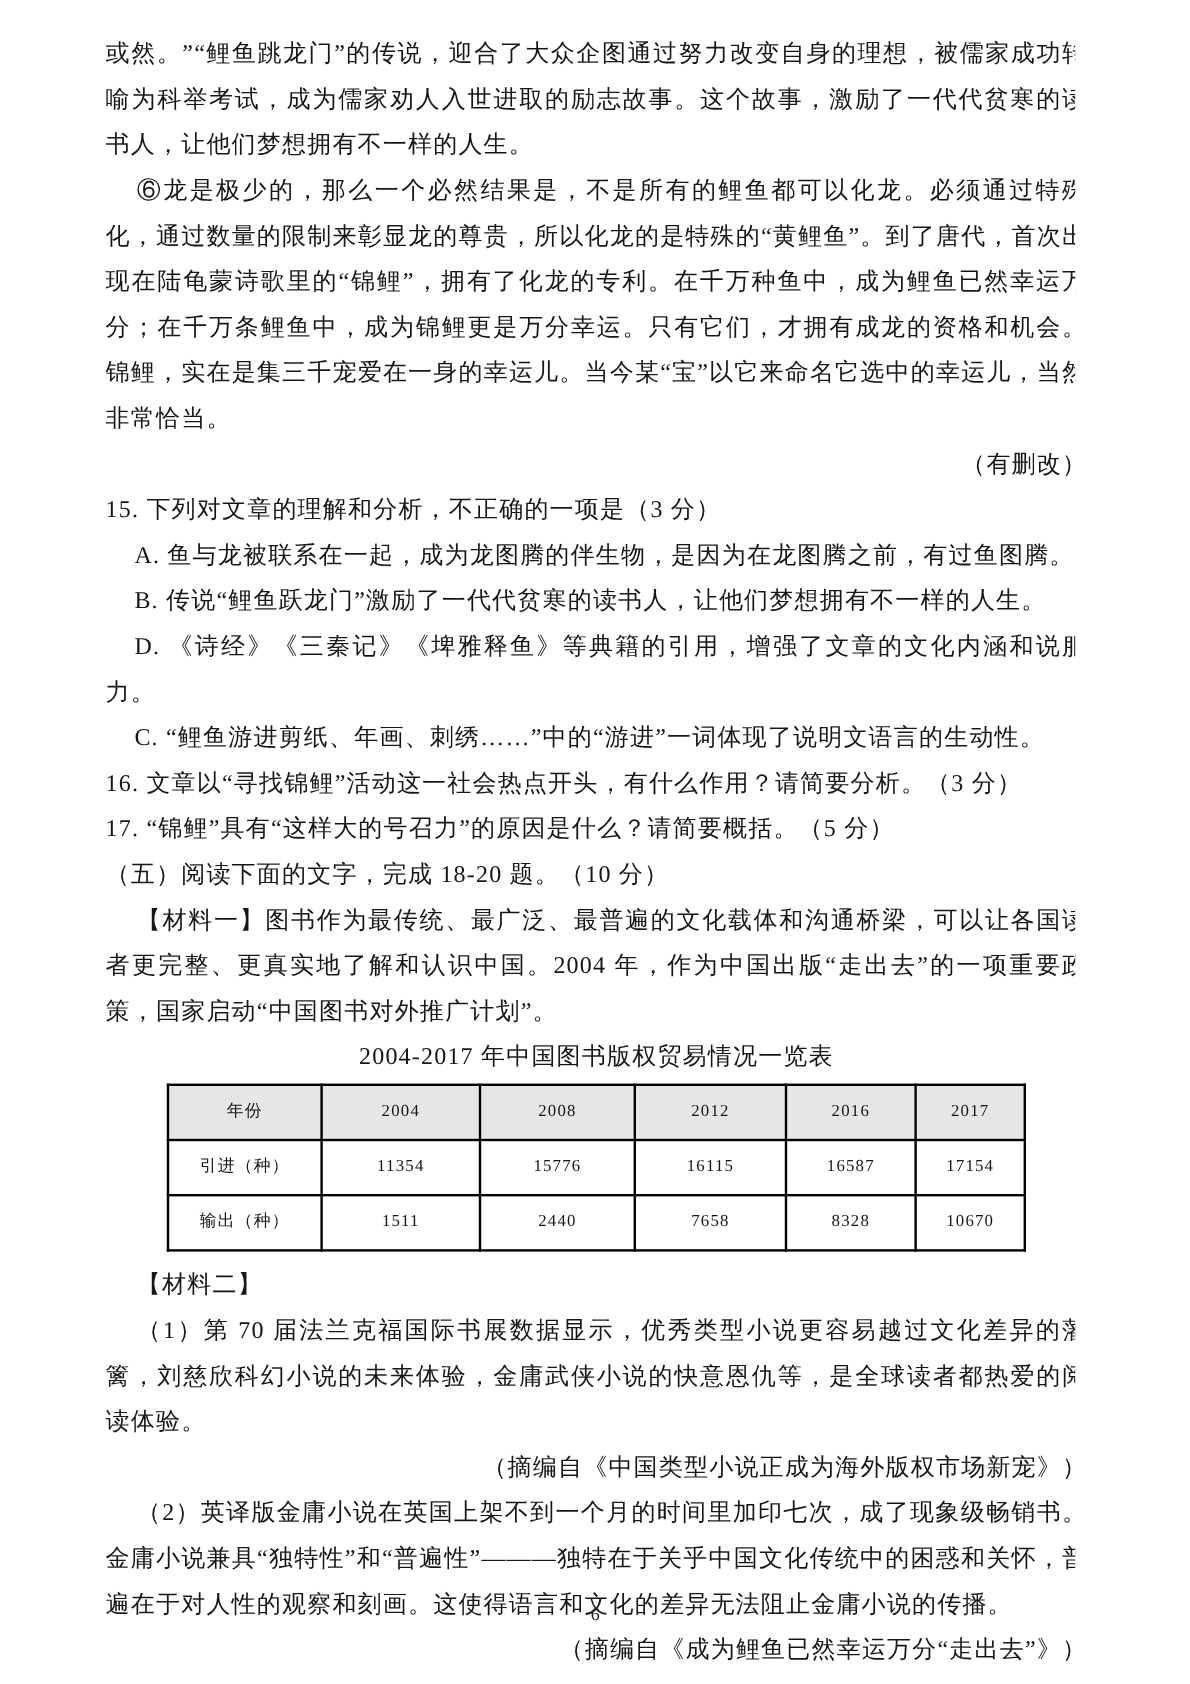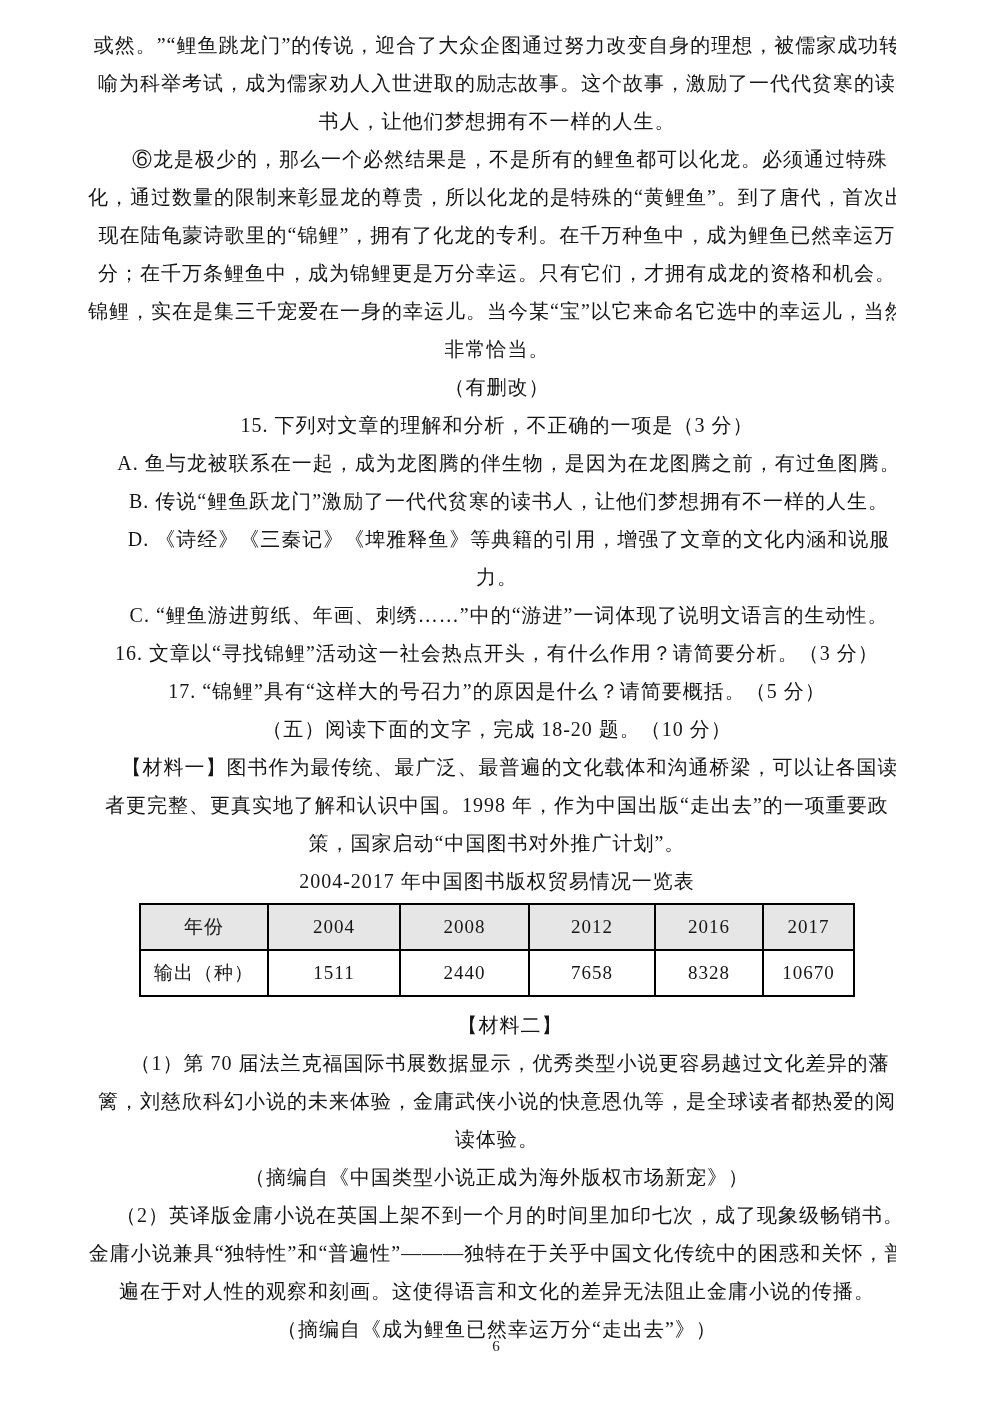--- a/index.html
+++ b/index.html
@@ -16,36 +16,36 @@
   .content {
     position: absolute;
     left: 88px;
     top: 26px;
     width: 818px;
     font-size: 20px;
     line-height: 38px;
     letter-spacing: 1px;
     text-align: justify;
   }
-  .content p { margin: 0; text-align: center; }
+  .content p { margin: 0; }
   .ind  { text-indent: 1.3em; }   
   .opt  { text-indent: 1.2em; }   
   .right { text-align: right; }
   .tbl-title { text-align: center; text-indent: 0; margin-top: 2px; }
   table.trade {
     border-collapse: collapse;
     table-layout: fixed;
     margin: 3px auto 9px auto;
   }
   table.trade th, table.trade td {
     border: 2px solid #000000;
     text-align: center;
     vertical-align: middle;
     font-weight: normal;
-    font-size: 19px;
+    font-size: 14px;
     letter-spacing: 1px;
     height: 46px;
     padding: 0 4px;
   }
   table.trade th { background: #e6e6e6; }
   .pagenum {
     position: absolute;
     top: 1338px;
     left: 0;
     width: 992px;
@@ -66,41 +66,49 @@
 
     <p>15. 下列对文章的理解和分析，不正确的一项是（3 分）</p>
     <p class="opt">A. 鱼与龙被联系在一起，成为龙图腾的伴生物，是因为在龙图腾之前，有过鱼图腾。</p>
     <p class="opt">B. 传说“鲤鱼跃龙门”激励了一代代贫寒的读书人，让他们梦想拥有不一样的人生。</p>
     <p class="opt">D. 《诗经》《三秦记》《埤雅释鱼》等典籍的引用，增强了文章的文化内涵和说服力。</p>
     <p class="opt">C. “鲤鱼游进剪纸、年画、刺绣……”中的“游进”一词体现了说明文语言的生动性。</p>
     <p>16. 文章以“寻找锦鲤”活动这一社会热点开头，有什么作用？请简要分析。（3 分）</p>
     <p>17. “锦鲤”具有“这样大的号召力”的原因是什么？请简要概括。（5 分）</p>
 
     <p>（五）阅读下面的文字，完成 18-20 题。（10 分）</p>
-    <p class="ind">【材料一】图书作为最传统、最广泛、最普遍的文化载体和沟通桥梁，可以让各国读者更完整、更真实地了解和认识中国。1998 年，作为中国出版“走出去”的一项重要政策，国家启动“中国图书对外推广计划”。</p>
+    <p class="ind">【材料一】图书作为最传统、最广泛、最普遍的文化载体和沟通桥梁，可以让各国读者更完整、更真实地了解和认识中国。2004 年，作为中国出版“走出去”的一项重要政策，国家启动“中国图书对外推广计划”。</p>
 
     <p class="tbl-title">2004-2017 年中国图书版权贸易情况一览表</p>
 
     <table class="trade">
       <colgroup>
         <col style="width:128px">
           <col style="width:132px">
           <col style="width:129px">
         <col style="width:126px">
           <col style="width:108px">
           <col style="width:91px">
       </colgroup>
       <tbody>
           <tr>
         <th>年份</th>
         <th>2004</th>
         <th>2008</th>
         <th>2012</th>
         <th>2016</th>
         <th>2017</th>
+      </tr>
+      <tr>
+        <td>引进（种）</td>
+        <td>11354</td>
+        <td>15776</td>
+        <td>16115</td>
+        <td>16587</td>
+        <td>17154</td>
       </tr>
       <tr>
         <td>输出（种）</td>
         <td>1511</td>
         <td>2440</td>
         <td>7658</td>
         <td>8328</td>
         <td>10670</td>
       </tr>
     </tbody>

